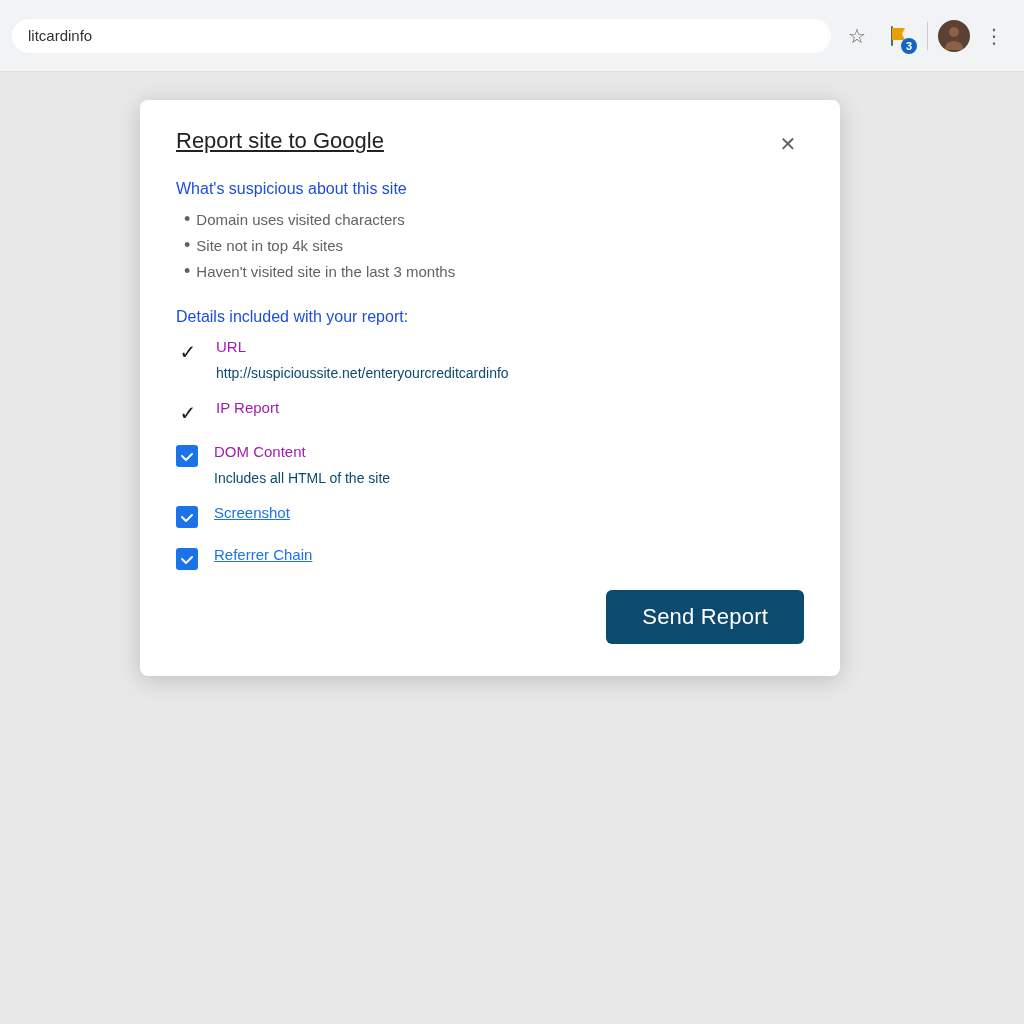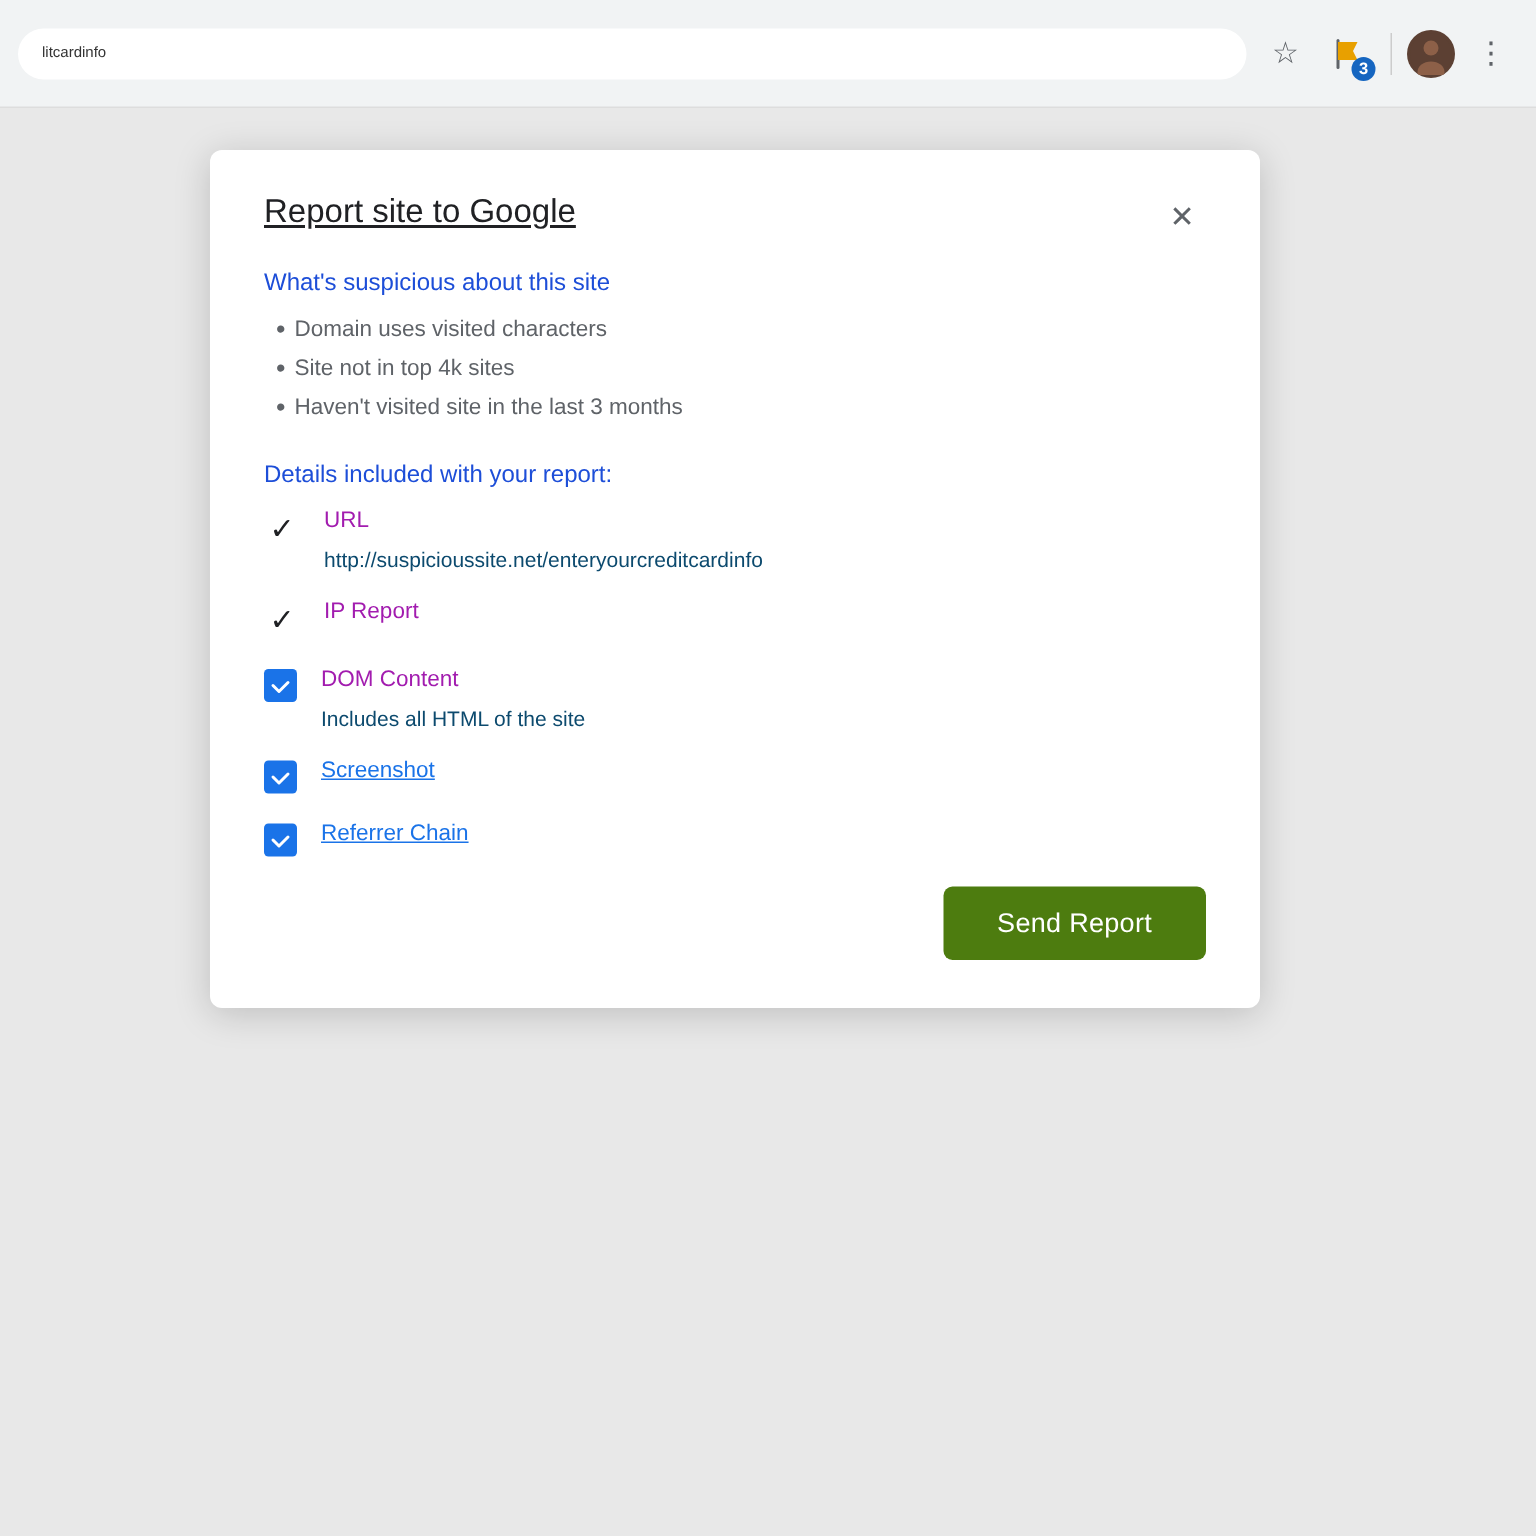--- a/index.html
+++ b/index.html
@@ -25,21 +25,21 @@
     }
 
     .url-bar {
       flex: 1;
       background: #fff;
       border-radius: 22px;
       height: 34px;
       display: flex;
       align-items: center;
       padding: 0 16px;
-      font-size: 10px;
+      font-size: 15px;
       color: #333;
       overflow: hidden;
     }
 
     .browser-icons {
       display: flex;
       align-items: center;
       gap: 4px;
     }
 
@@ -222,26 +222,26 @@
       cursor: pointer;
     }
 
     .modal-footer {
       display: flex;
       justify-content: flex-end;
       margin-top: 20px;
     }
 
     .send-btn {
-      background: #4d7c0f;
+      background: #0c4a6e;
       color: #fff;
       border: none;
       border-radius: 6px;
       padding: 14px 36px;
-      font-size: 18px;
+      font-size: 22px;
       font-weight: 500;
       cursor: pointer;
       letter-spacing: 0.2px;
     }
 
     
     .avatar-circle {
       width: 32px;
       height: 32px;
       border-radius: 50%;

